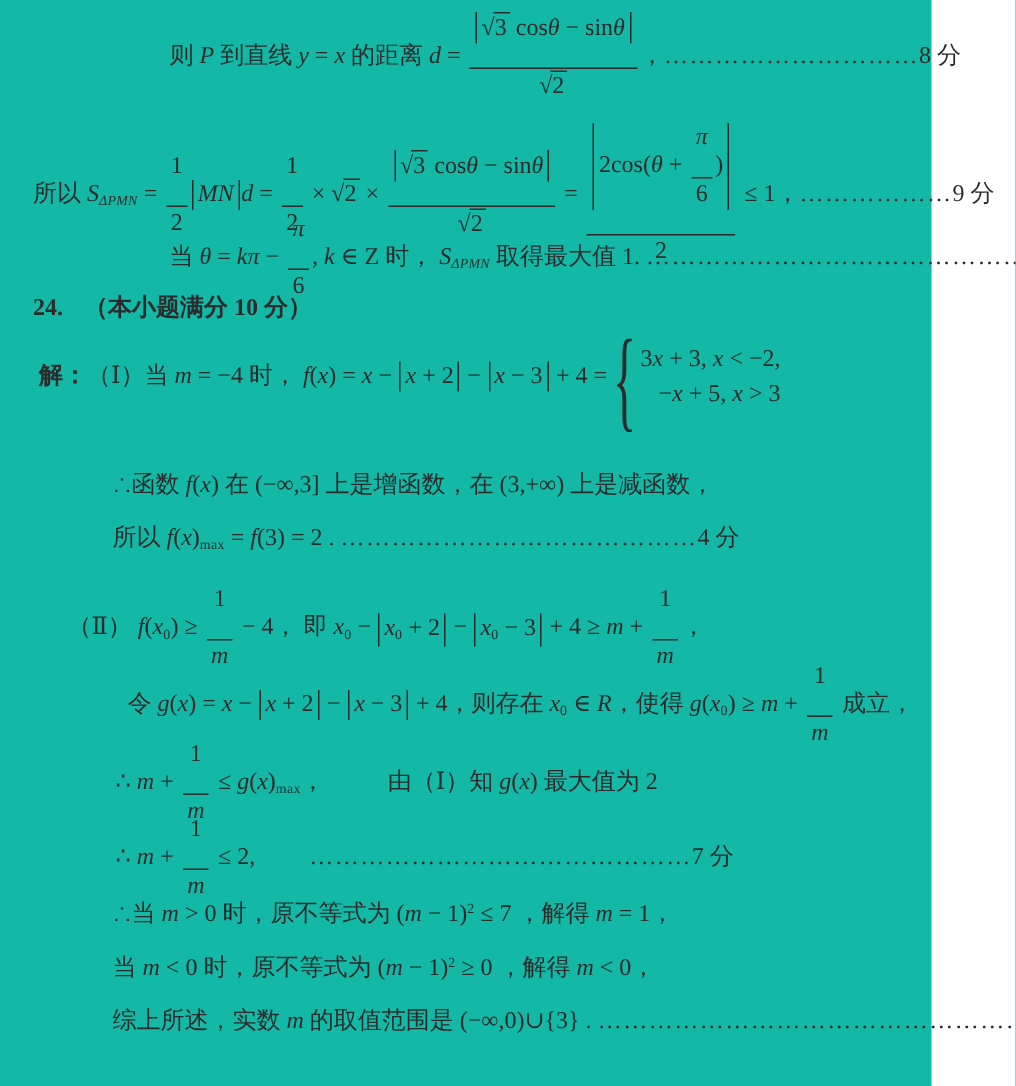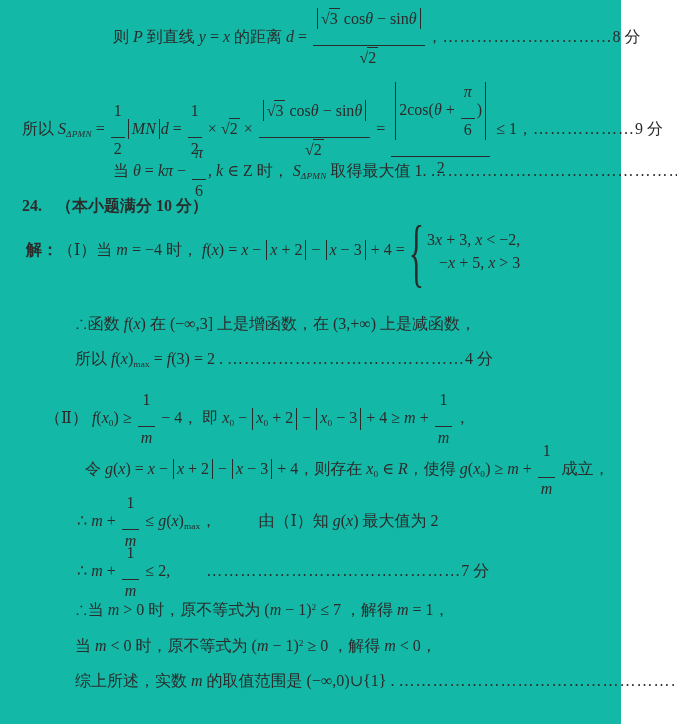--- a/index.html
+++ b/index.html
@@ -66,14 +66,14 @@
         </span>
       </span></div>
   <div class="line" style="left:75px;top:314px"><span class="t">∴函数 </span><span class="i">f</span><span class="t">(</span><span class="i">x</span><span class="t">) 在 (−∞,3] 上是增函数，在 (3,+∞) 上是减函数，</span></div>
   <div class="line" style="left:75px;top:349px"><span class="t">所以 </span><span class="i">f</span><span class="t">(</span><span class="i">x</span><span class="t">)</span><span class="sub">max</span><span class="t"> = </span><span class="i">f</span><span class="t">(3) = 2 . </span><span class="dots">……………………………………</span><span class="t">4 分</span></div>
   <div class="line" style="left:45px;top:390px"><span class="t">（Ⅱ） </span><span class="i">f</span><span class="t">(</span><span class="i">x</span><span class="sub">0</span><span class="t">) ≥ </span><span class="frac"><span class="num"><span class="t">1</span></span><span class="den"><span class="i">m</span></span></span><span class="t"> − 4， 即 </span><span class="i">x</span><span class="sub">0</span><span class="t"> − </span><span class="abs"><span class="i">x</span><span class="sub">0</span><span class="t"> + 2</span></span><span class="t"> − </span><span class="abs"><span class="i">x</span><span class="sub">0</span><span class="t"> − 3</span></span><span class="t"> + 4 ≥ </span><span class="i">m</span><span class="t"> + </span><span class="frac"><span class="num"><span class="t">1</span></span><span class="den"><span class="i">m</span></span></span><span class="t">，</span></div>
   <div class="line" style="left:85px;top:441px"><span class="t">令 </span><span class="i">g</span><span class="t">(</span><span class="i">x</span><span class="t">) = </span><span class="i">x</span><span class="t"> − </span><span class="abs"><span class="i">x</span><span class="t"> + 2</span></span><span class="t"> − </span><span class="abs"><span class="i">x</span><span class="t"> − 3</span></span><span class="t"> + 4，则存在 </span><span class="i">x</span><span class="sub">0</span><span class="t"> ∈ </span><span class="i">R</span><span class="t">，使得 </span><span class="i">g</span><span class="t">(</span><span class="i">x</span><span class="sub">0</span><span class="t">) ≥ </span><span class="i">m</span><span class="t"> + </span><span class="frac"><span class="num"><span class="t">1</span></span><span class="den"><span class="i">m</span></span></span><span class="t"> 成立，</span></div>
   <div class="line" style="left:77px;top:493px"><span class="t">∴ </span><span class="i">m</span><span class="t"> + </span><span class="frac"><span class="num"><span class="t">1</span></span><span class="den"><span class="i">m</span></span></span><span class="t"> ≤ </span><span class="i">g</span><span class="t">(</span><span class="i">x</span><span class="t">)</span><span class="sub">max</span><span class="t">，</span><span class="sp" style="width: 42px;"></span><span class="t">由（Ⅰ）知 </span><span class="i">g</span><span class="t">(</span><span class="i">x</span><span class="t">) 最大值为 2</span></div>
   <div class="line" style="left:77px;top:543px"><span class="t">∴ </span><span class="i">m</span><span class="t"> + </span><span class="frac"><span class="num"><span class="t">1</span></span><span class="den"><span class="i">m</span></span></span><span class="t"> ≤ 2,</span><span class="sp" style="width: 36px;"></span><span class="dots">………………………………………</span><span class="t">7 分</span></div>
   <div class="line" style="left:75px;top:600px"><span class="t">∴当 </span><span class="i">m</span><span class="t"> &gt; 0 时，原不等式为 (</span><span class="i">m</span><span class="t"> − 1)</span><span class="sup">2</span><span class="t"> ≤ 7 ，解得 </span><span class="i">m</span><span class="t"> = 1，</span></div>
   <div class="line" style="left:75px;top:636px"><span class="t">当 </span><span class="i">m</span><span class="t"> &lt; 0 时，原不等式为 (</span><span class="i">m</span><span class="t"> − 1)</span><span class="sup">2</span><span class="t"> ≥ 0 ，解得 </span><span class="i">m</span><span class="t"> &lt; 0，</span></div>
-  <div class="line" style="left:75px;top:671px"><span class="t">综上所述，实数 </span><span class="i">m</span><span class="t"> 的取值范围是 (−∞,0)∪{1} . </span><span class="dots">……………………………………………</span></div>
+  <div class="line" style="left:75px;top:671px"><span class="t">综上所述，实数 </span><span class="i">m</span><span class="t"> 的取值范围是 (−∞,0)∪{3} . </span><span class="dots">……………………………………………</span></div>
 </div>
 
 </body></html>

